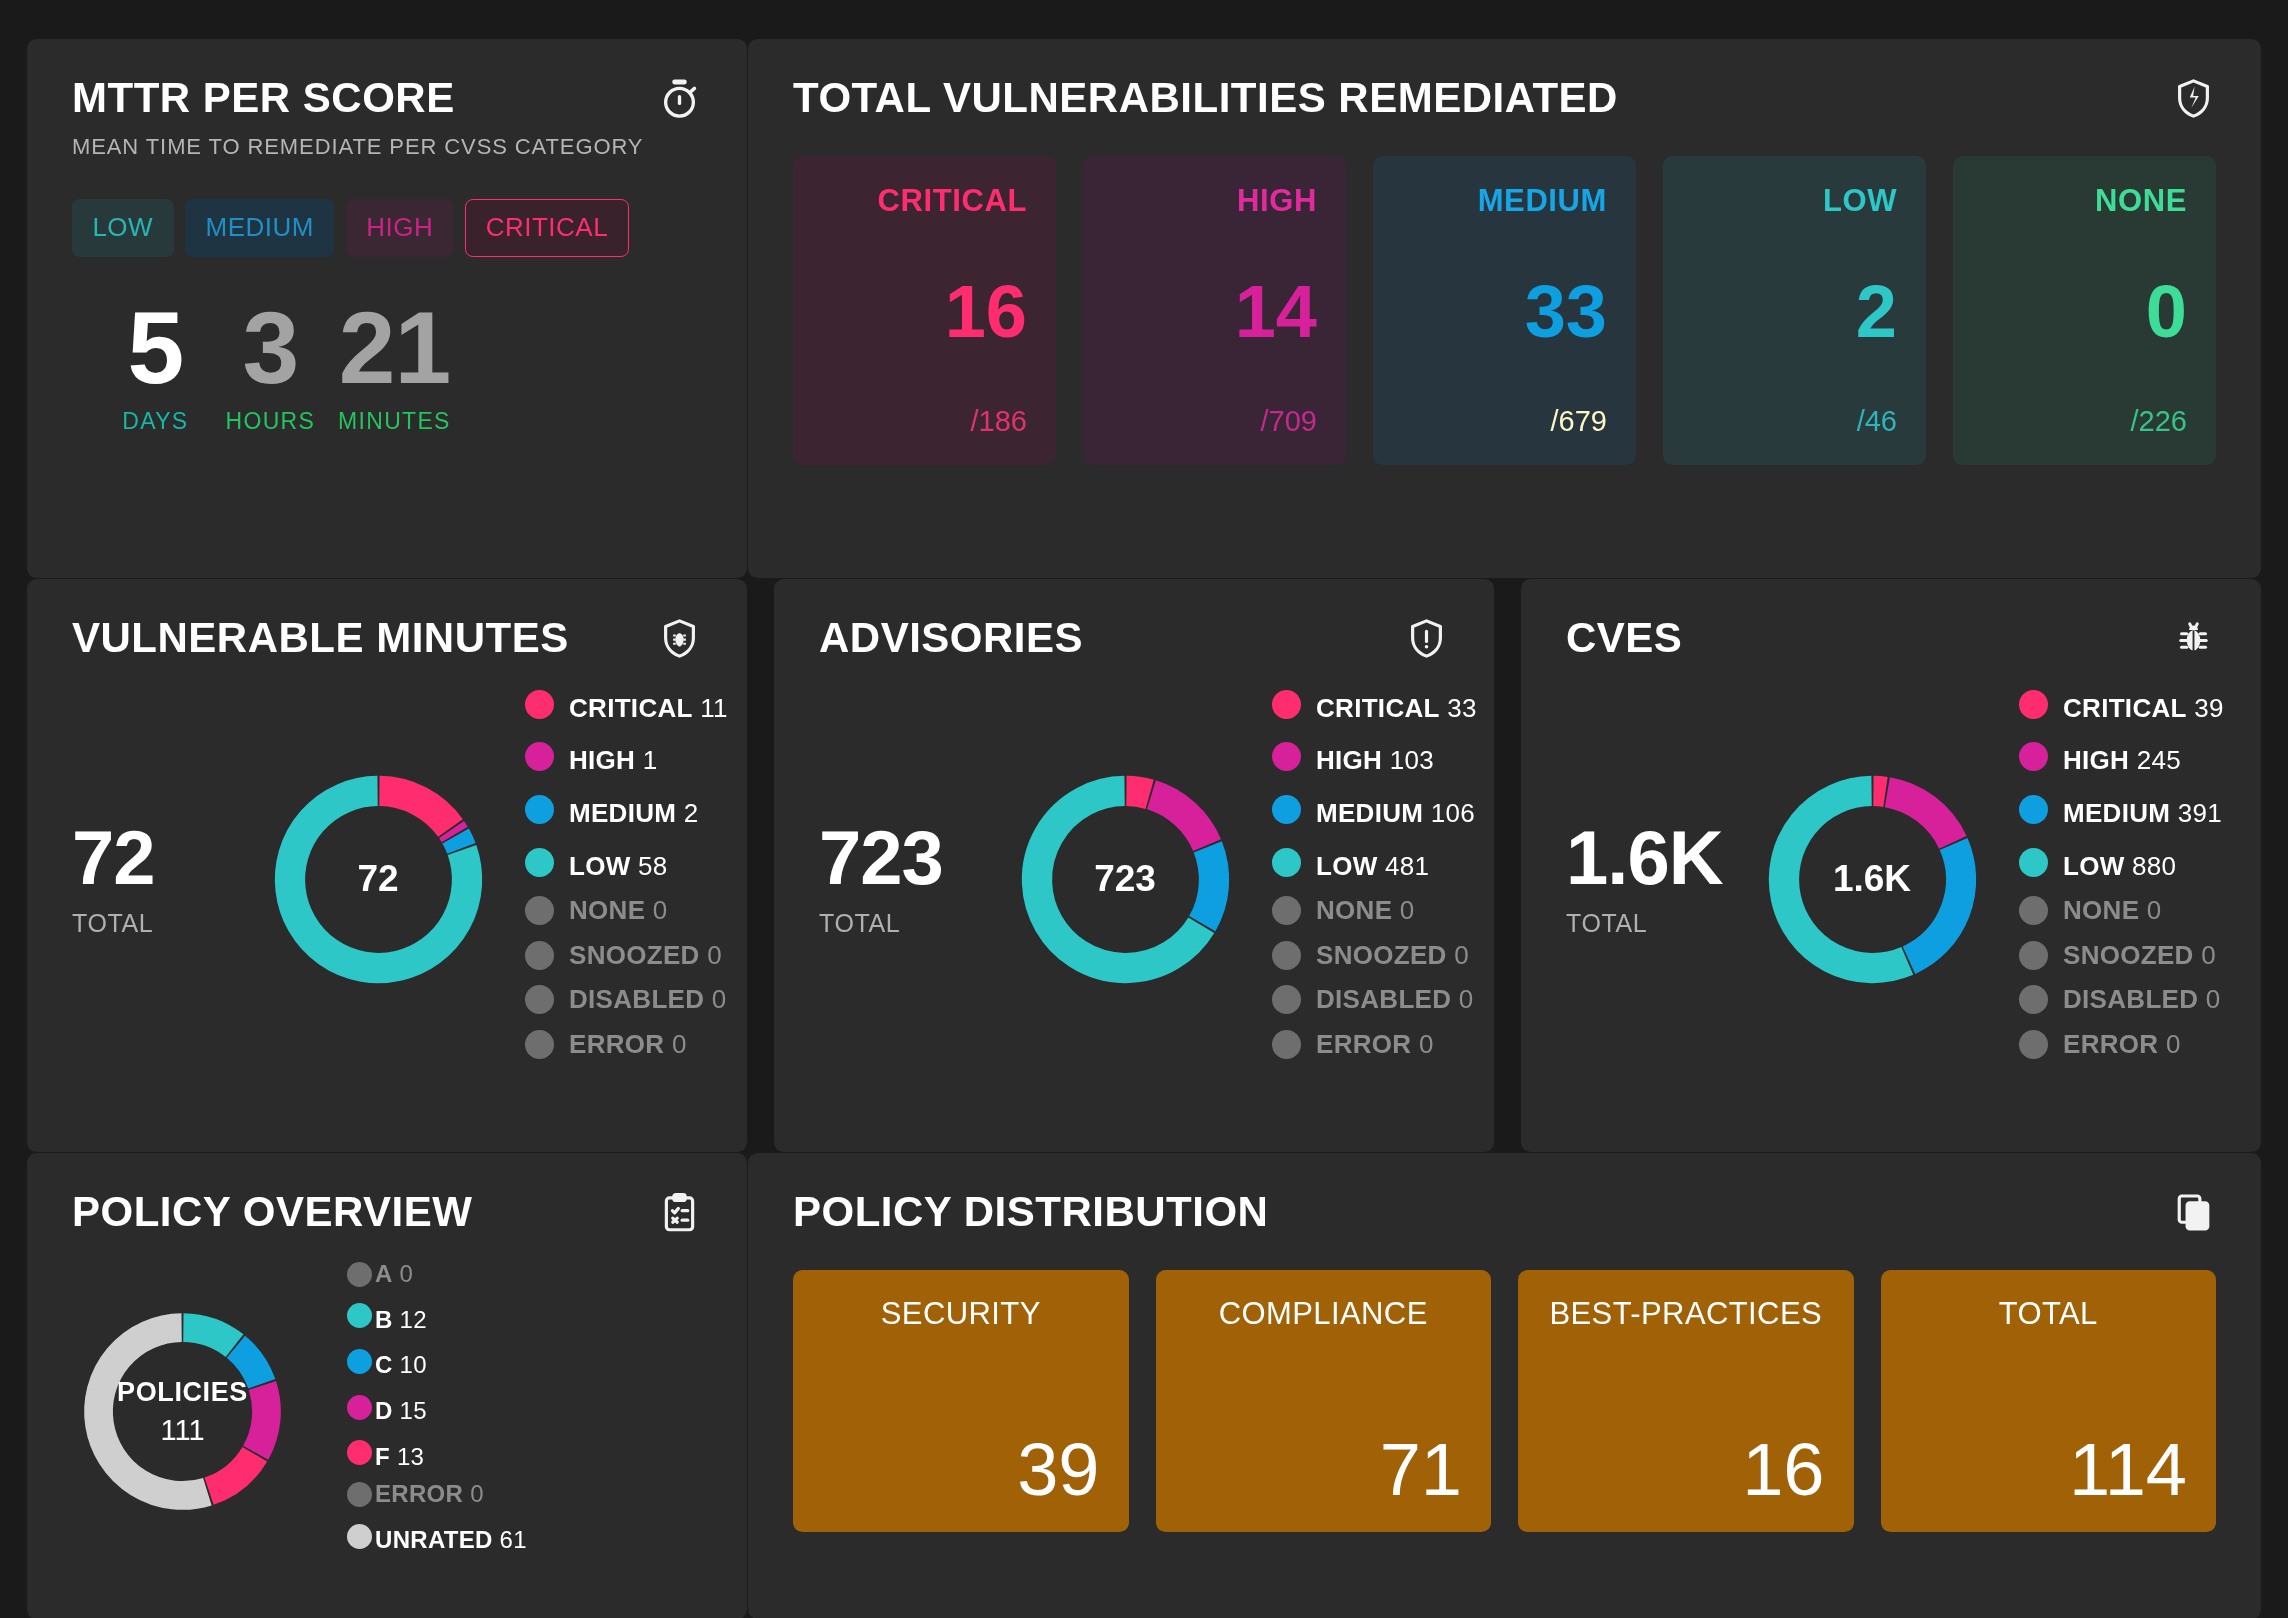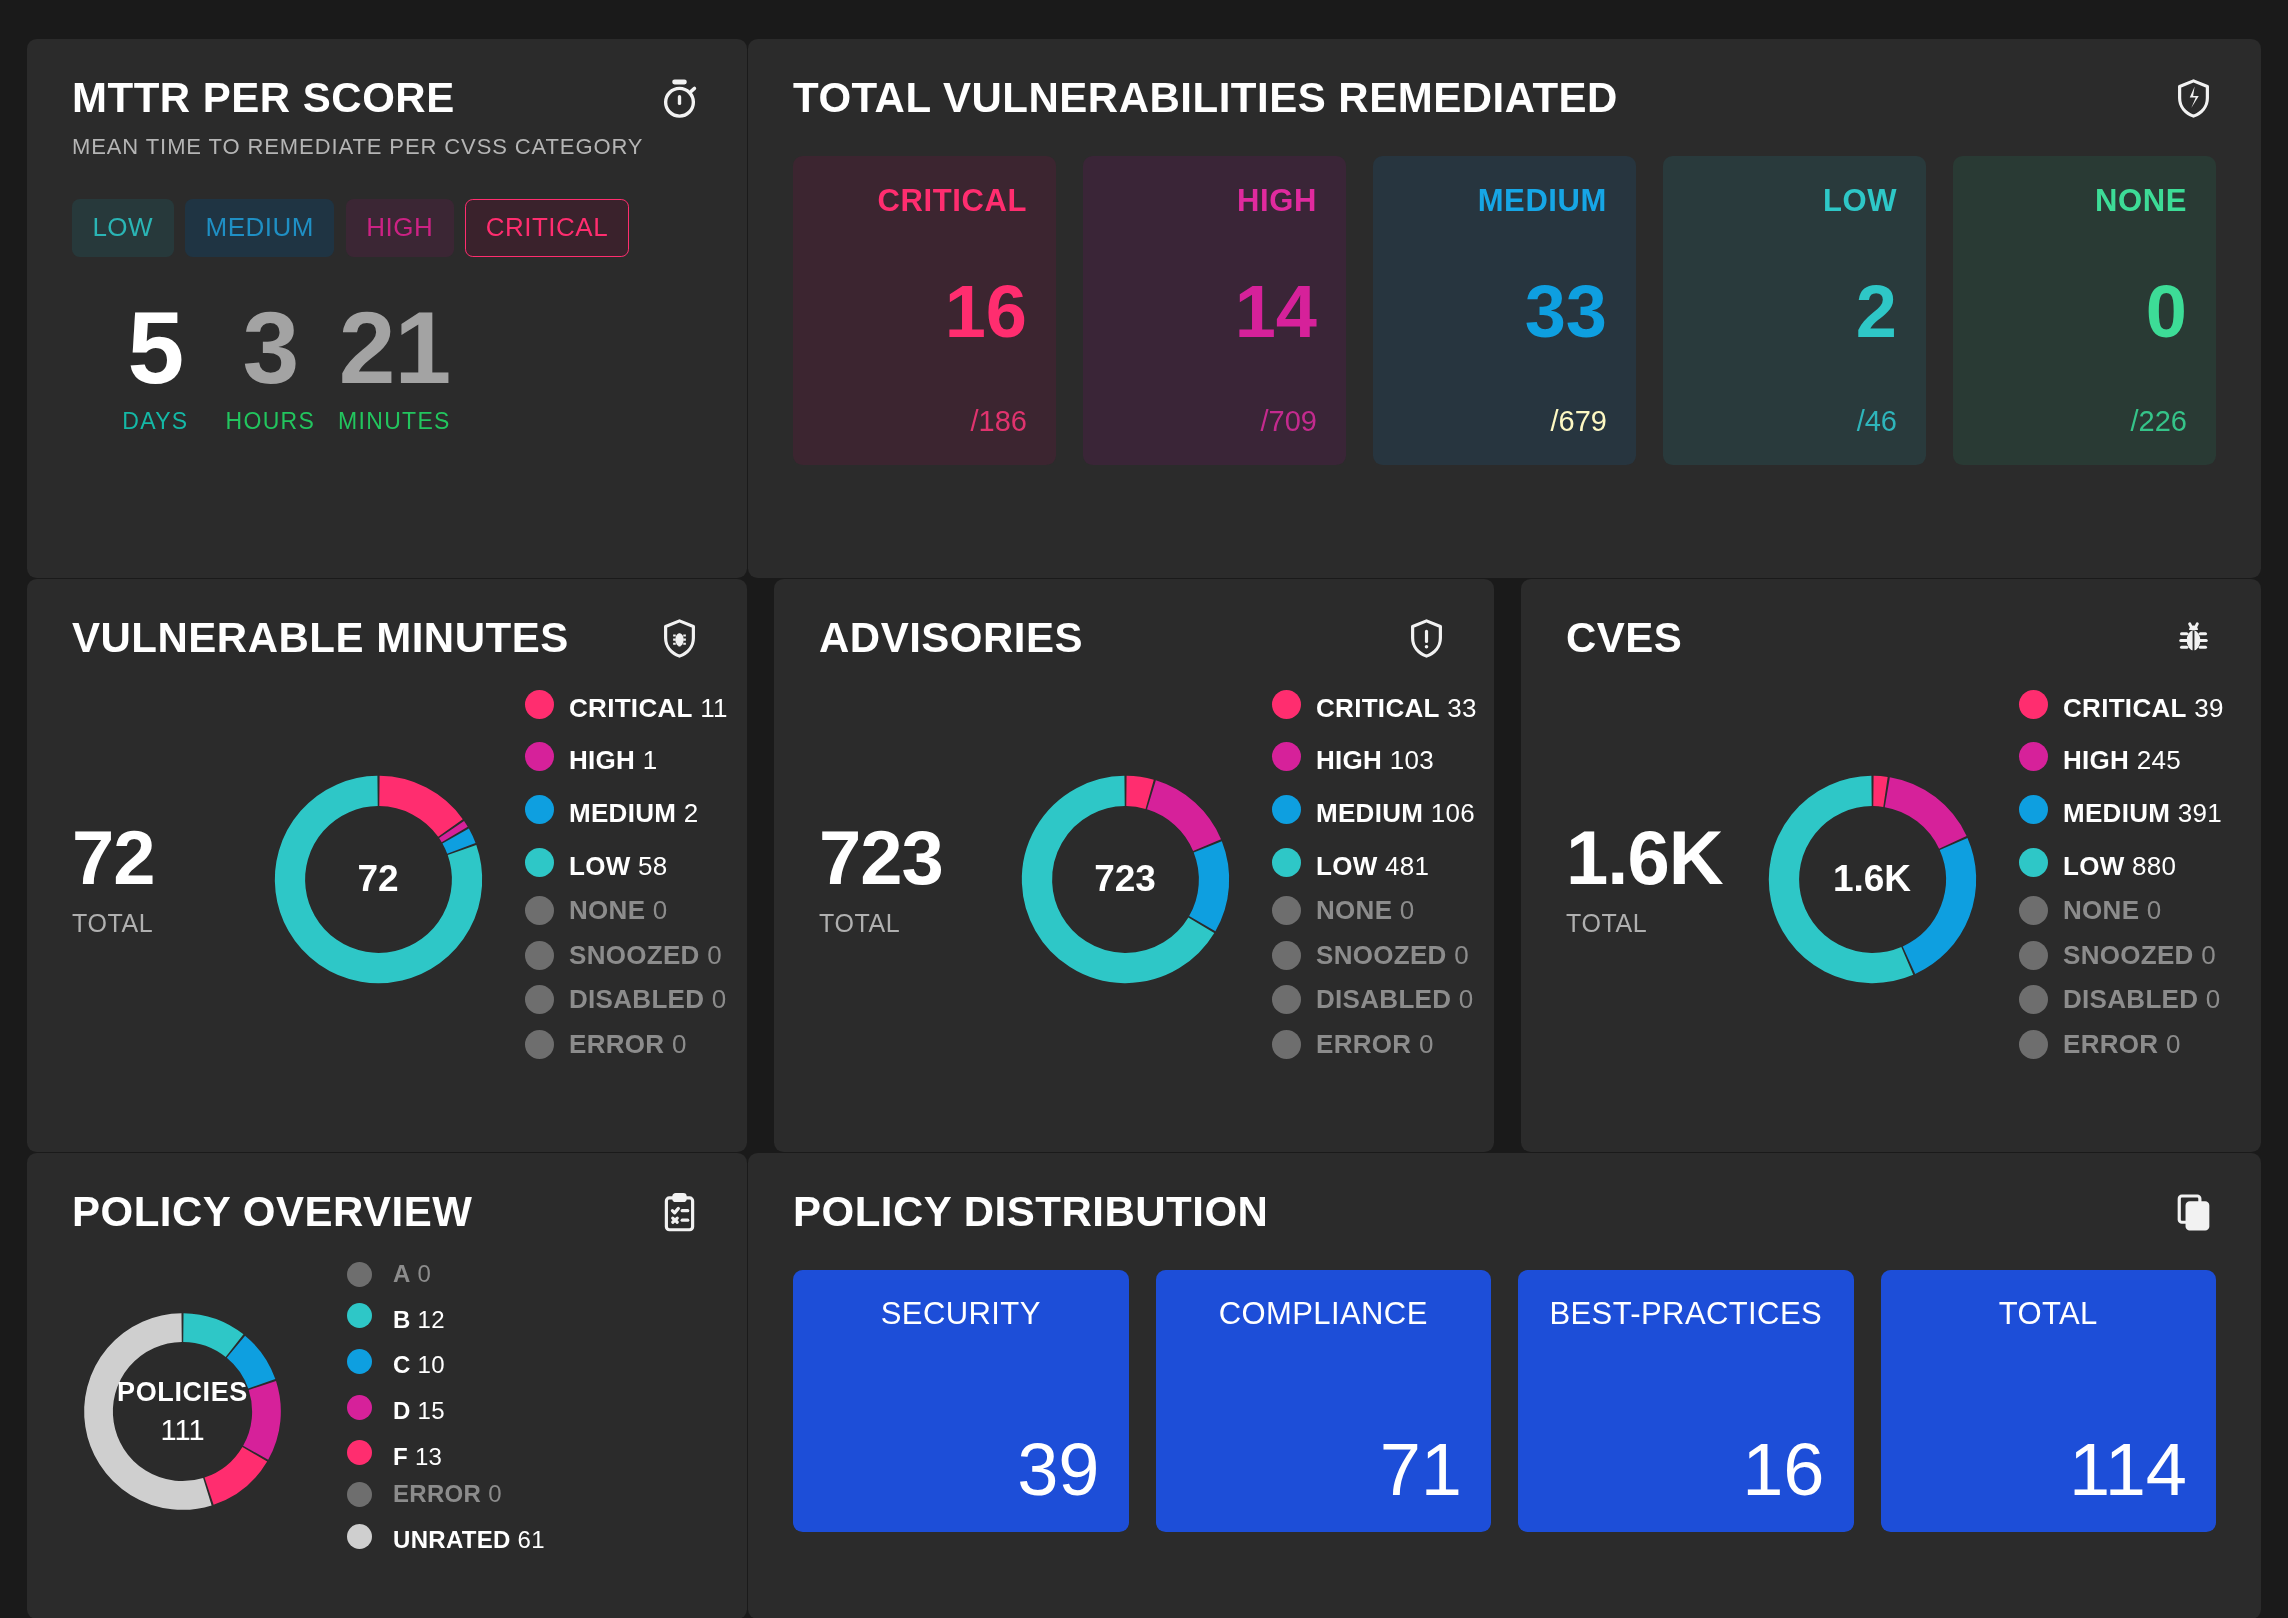--- a/index.html
+++ b/index.html
@@ -112,29 +112,29 @@
   .po-body { display:flex; align-items:center; margin-top:25px; }
   .po-donut { position:relative; width:221px; height:221px; flex:0 0 auto; }
   .po-donut svg { width:100%; height:100%; transform:rotate(-90deg); display:block; }
   .po-center {
     position:absolute; inset:0; display:flex; flex-direction:column;
     align-items:center; justify-content:center; color:#fff;
   }
   .po-center .pc-lab { font-size:27px; font-weight:bold; letter-spacing:0.6px; }
   .po-center .pc-num { font-size:29px; font-weight:normal; margin-top:5.8px; }
   .po-legend { flex:1 1 auto; padding-left:54px; }
-  .po-legend .legend-row { margin-bottom:9.7px; gap:21px; }
+  .po-legend .legend-row { margin-bottom:9.7px; gap:3px; }
   .po-legend .legend-dot { width:25px; height:25px; }
   .po-legend .legend-text { font-size:24px; }
 
   
   .pd-cards { display:flex; gap:27px; margin-top:35px; }
   .pd-card {
     flex:1 1 0;
-    background:#1d4ed8;
+    background:#a16207;
     border-radius:9.7px;
     height:262px;
     padding:25px 29px;
     display:flex; flex-direction:column; align-items:center;
   }
   .pd-label {
     color:#ffffff; font-size:31px; font-weight:normal;
     text-align:center; line-height:1.2; letter-spacing:0.4px;
   }
   .pd-value {

